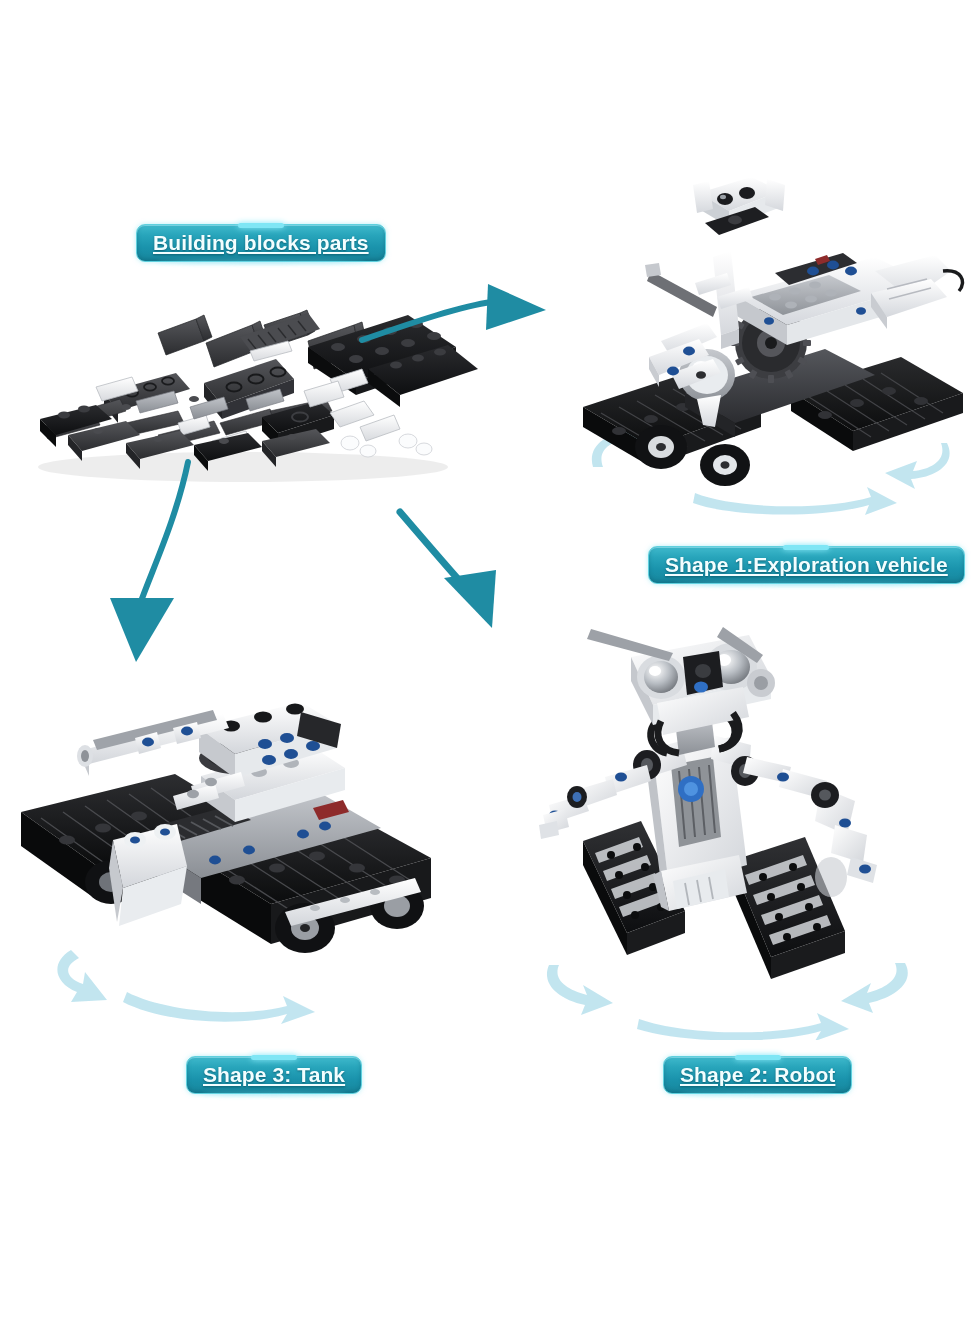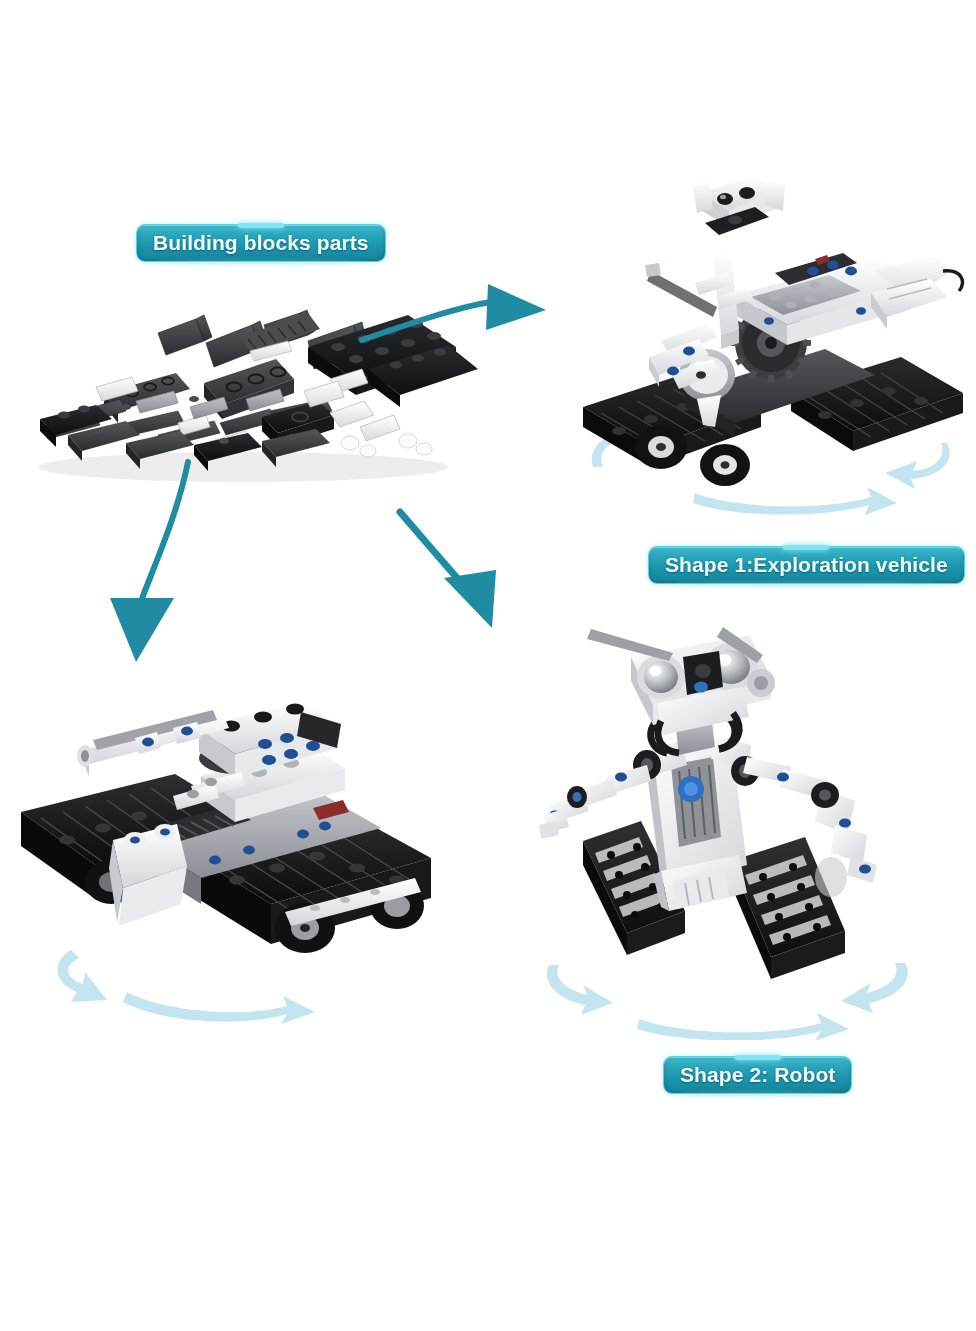--- a/index.html
+++ b/index.html
@@ -33,20 +33,21 @@
     border: 1px solid #5fd0de;
     box-shadow: 0 0 5px rgba(120, 225, 240, 0.55),
                 inset 0 1px 0 rgba(190, 245, 255, 0.45),
                 inset 0 -2px 4px rgba(0, 70, 90, 0.30);
     color: #f2feff;
     font-size: 21px;
     font-weight: 600;
     letter-spacing: 0.1px;
     white-space: nowrap;
     text-shadow: 0 1px 2px rgba(0, 55, 70, 0.55);
+    text-decoration: underline;
   }
   
   .label-pill::before {
     content: "";
     position: absolute;
     top: -2px;
     left: 50%;
     transform: translateX(-50%);
     width: 46px;
     height: 5px;
@@ -796,18 +797,21 @@
   </svg>
 
   <div class="label-pill" id="lbl-parts">
     <span>Building blocks parts</span>
   </div>
 
   <div class="label-pill" id="lbl-shape1">
     <span>Shape 1:Exploration vehicle</span>
   </div>
 
+  <div class="label-pill" id="lbl-shape3">
+    <span>Shape 3: Tank</span>
+  </div>
 
   <div class="label-pill" id="lbl-shape2">
     <span>Shape 2: Robot</span>
   </div>
 
 </div>
 
 </body></html>

